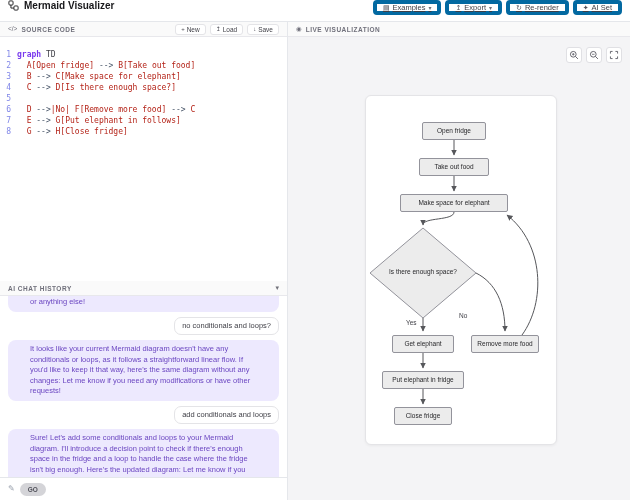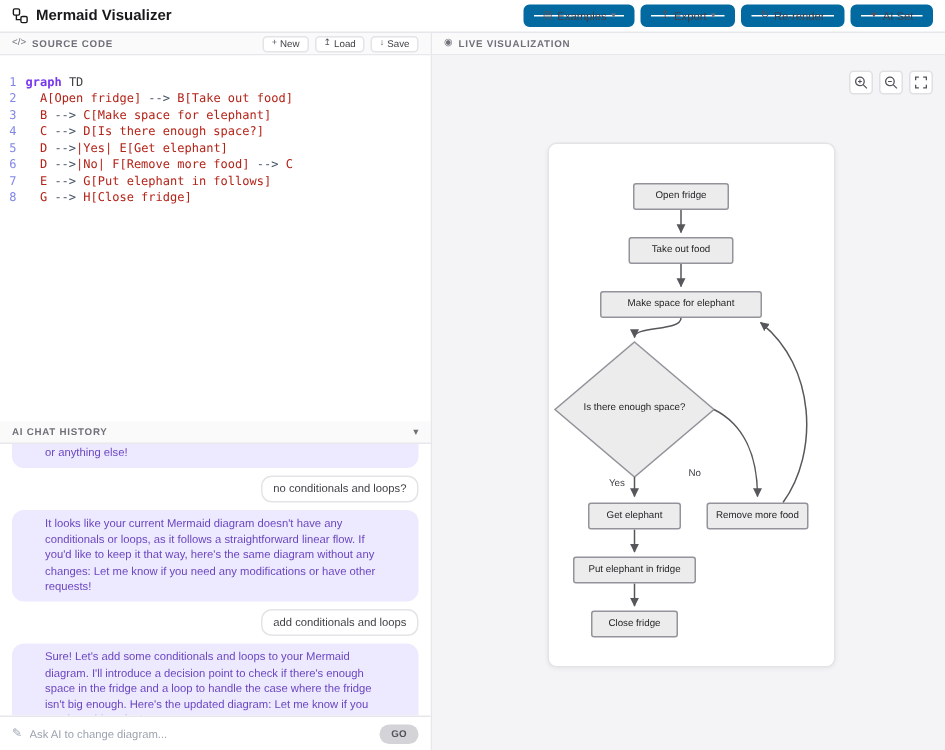--- a/index.html
+++ b/index.html
@@ -1,27 +1,27 @@
 <!DOCTYPE html>
 <html><head>
 <meta charset="utf-8">
 <style>
   *{box-sizing:border-box;margin:0;padding:0;}
   html,body{width:630px;height:500px;overflow:hidden;background:#fff;
     font-family:"Liberation Sans",sans-serif;color:#18181b;}
   .app{width:630px;height:500px;display:flex;flex-direction:column;}
 
   
-  .topbar{height:22px;flex:none;display:flex;align-items:center;gap:5px;
+  .topbar{height:22px;flex:none;display:flex;gap:5px;
     padding:0 8px;border-bottom:1px solid #e5e7eb;background:#fff;}
   .app-title{font-size:10px;font-weight:700;color:#18181b;}
   .topbar-actions{margin-left:auto;display:flex;gap:4px;}
   .tb-btn{display:inline-flex;align-items:center;gap:3px;height:15px;padding:0 6px;
-    border:7px solid #0369a1;border-radius:4px;background:#fff;font-size:7.5px;
-    color:#3f3f46;font-family:inherit;cursor:pointer;}
+    border:4px solid #0369a1;border-radius:4px;background:#fff;font-size:7.5px;
+    color:#3f3f46;font-family:inherit;cursor:pointer;text-decoration:underline;}
   .btn-ic{font-size:7px;color:#52525b;line-height:1;}
   .chev{font-size:6px;color:#71717a;line-height:1;}
 
   .main{display:flex;flex:1;min-height:0;}
   .left{width:288px;flex:none;border-right:1px solid #e5e7eb;display:flex;flex-direction:column;background:#fff;}
   .right{flex:1;display:flex;flex-direction:column;min-width:0;}
 
   .panel-head{height:15px;flex:none;background:#fafafa;border-bottom:1px solid #e8e8ec;
     display:flex;align-items:center;gap:4px;padding:0 8px;}
   .ph-ic{font-size:6.5px;color:#70707b;line-height:1;}
@@ -136,21 +136,21 @@
           </button>
         </div>
       </div>
 
       <div class="code-area">
         <div>
             <div class="code-row"><span class="ln">1</span><span class="code-text"><span class="tok-kw">graph</span> <span class="tok-dark">TD</span></span></div>
             <div class="code-row"><span class="ln">2</span><span class="code-text">  A<span class="tok-str">[Open fridge]</span> <span class="tok-arrow">--&gt;</span> B<span class="tok-str">[Take out food]</span></span></div>
             <div class="code-row"><span class="ln">3</span><span class="code-text">  B <span class="tok-arrow">--&gt;</span> C<span class="tok-str">[Make space for elephant]</span></span></div>
             <div class="code-row"><span class="ln">4</span><span class="code-text">  C <span class="tok-arrow">--&gt;</span> D<span class="tok-str">[Is there enough space?]</span></span></div>
-            <div class="code-row"><span class="ln">5</span><span class="code-text">  D <span class="tok-arrow">--&gt;</span><span class="tok-lbl">|Yes|</span> E<span class="tok-str">[Get elephant]</span></span></div>
+            <div class="code-row"><span class="ln">5</span></div>
             <div class="code-row"><span class="ln">6</span><span class="code-text">  D <span class="tok-arrow">--&gt;</span><span class="tok-lbl">|No|</span> F<span class="tok-str">[Remove more food]</span> <span class="tok-arrow">--&gt;</span> C</span></div>
             <div class="code-row"><span class="ln">7</span><span class="code-text">  E <span class="tok-arrow">--&gt;</span> G<span class="tok-str">[Put elephant in follows]</span></span></div>
             <div class="code-row"><span class="ln">8</span><span class="code-text">  G <span class="tok-arrow">--&gt;</span> H<span class="tok-str">[Close fridge]</span></span></div>
           </div>
       </div>
 
       <div class="panel-head">
         <span class="ph-title">AI CHAT HISTORY</span>
         <div class="head-right">
           <span class="collapse-ic">▾</span>
@@ -160,21 +160,20 @@
       <div class="chat-area">
           <div class="msg ai partial">or anything else!</div>
           <div class="msg user">no conditionals and loops?</div>
           <div class="msg ai">It looks like your current Mermaid diagram doesn't have any conditionals or loops, as it follows a straightforward linear flow. If you'd like to keep it that way, here's the same diagram without any changes: Let me know if you need any modifications or have other requests!</div>
           <div class="msg user">add conditionals and loops</div>
           <div class="msg ai">Sure! Let's add some conditionals and loops to your Mermaid diagram. I'll introduce a decision point to check if there's enough space in the fridge and a loop to handle the case where the fridge isn't big enough. Here's the updated diagram: Let me know if you need anything else!</div>
         </div>
 
       <div class="chat-input-bar">
         <span class="input-ic">✎</span>
-        <input class="chat-input" placeholder="Ask AI to change diagram..." style="">
         <button class="go-btn">GO</button>
       </div>
     </div>
 
     <div class="right">
       <div class="panel-head">
         <span class="ph-ic">◉</span>
         <span class="ph-title">LIVE VISUALIZATION</span>
       </div>
 

